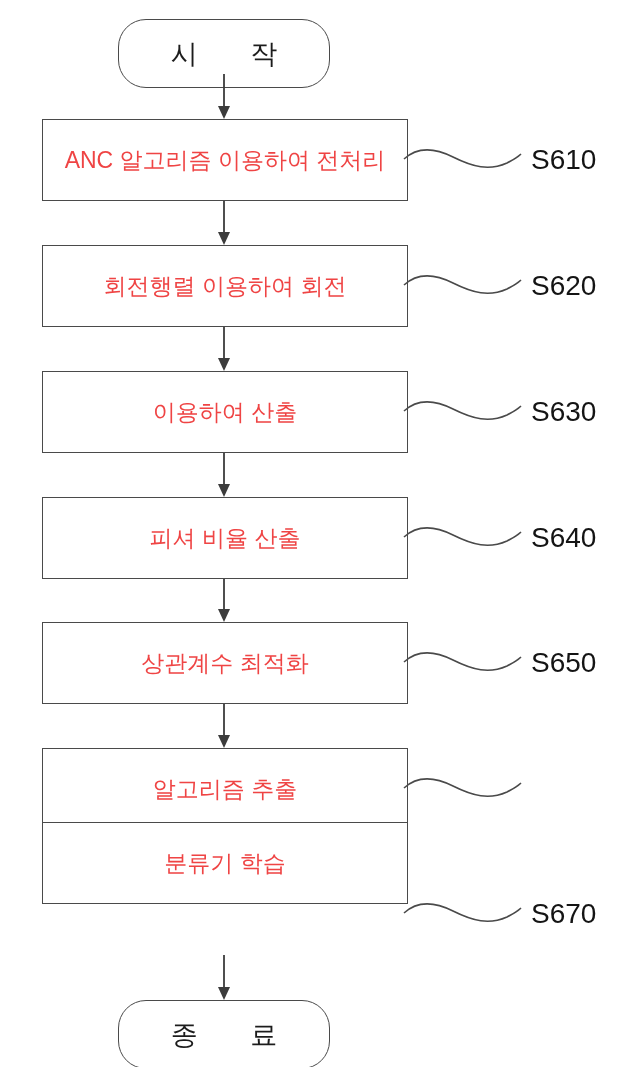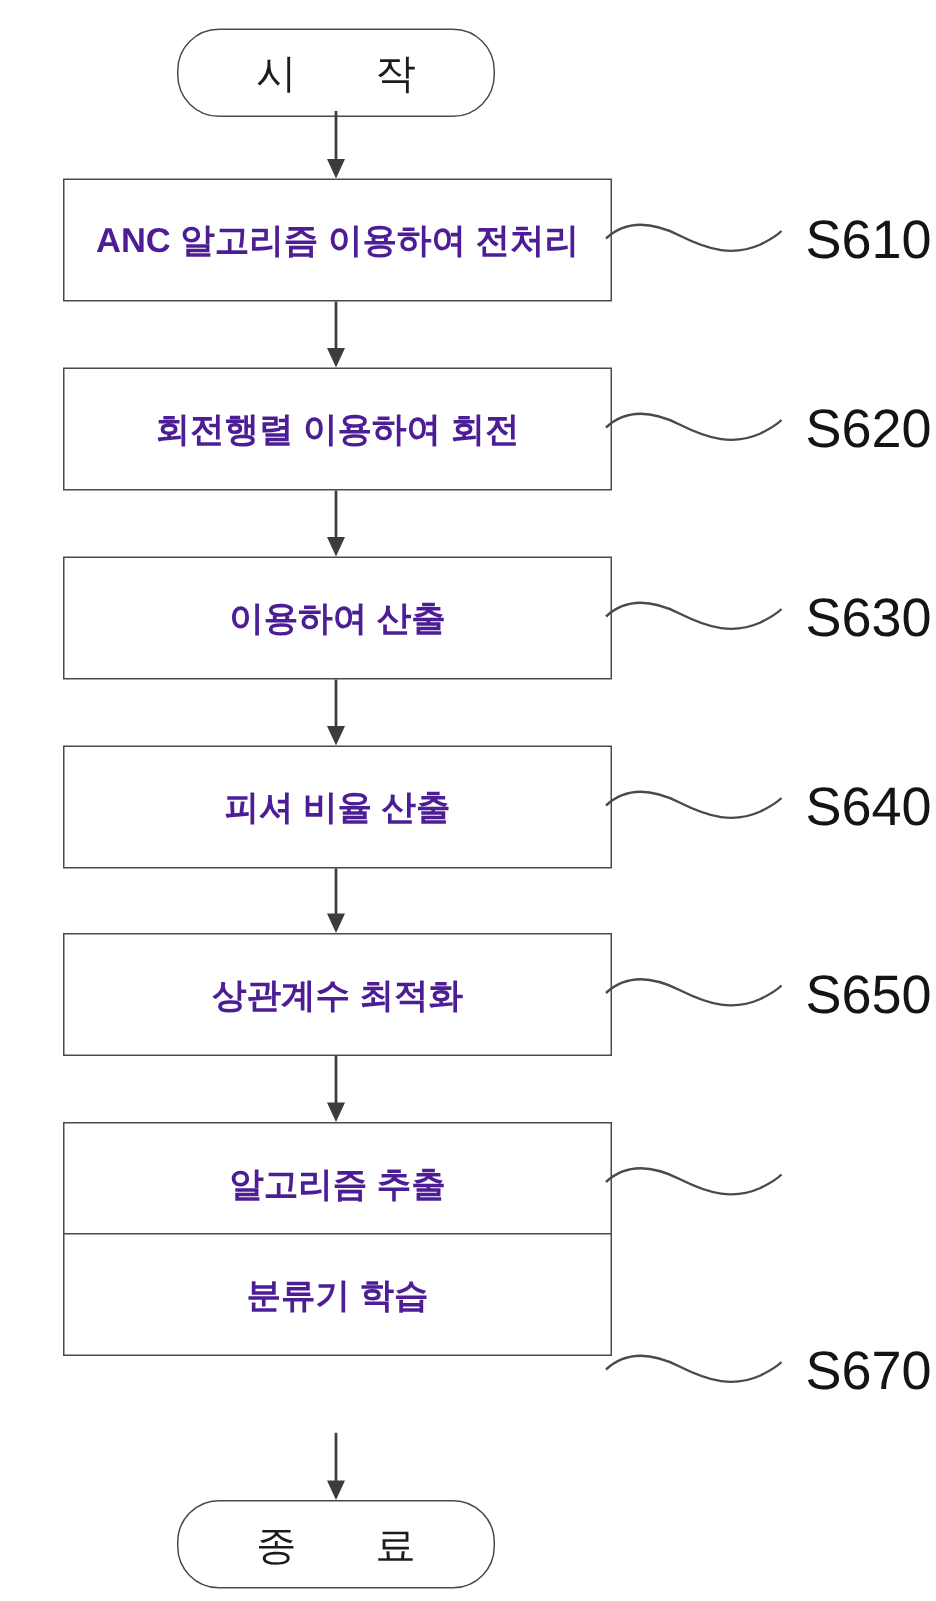--- a/index.html
+++ b/index.html
@@ -1,38 +1,38 @@
 <!DOCTYPE html>
 <html><head>
 <meta charset="utf-8">
 <style>
   html,body { margin:0; padding:0; background:#ffffff; }
   .canvas {
     position:relative; width:624px; height:1067px; background:#ffffff;
     font-family:"Liberation Sans", sans-serif; overflow:hidden;
   }
   .terminal {
-    position:absolute; left:118px; width:212px; height:59px;
+    position:absolute; left:118px; width:212px; height:69px;
     border:1.6px solid #4a4a4a; border-radius:28px; background:#ffffff;
     display:flex; align-items:center; justify-content:center;
     box-sizing:border-box;
   }
   .terminal-text { font-size:27px; color:#1c1c1c; white-space:pre; }
   .step {
     position:absolute; left:42px; width:366px; height:82px;
     border:1.6px solid #4a4a4a; background:#ffffff;
     display:flex; align-items:center; justify-content:center;
     box-sizing:border-box;
   }
-  .step-label { font-size:23px; color:#4c1d95; text-align:right;font-weight:bold; }
+  .step-label { font-size:23px; color:#ef4444; text-align:right; }
   .arrow { position:absolute; left:216px; width:16px; height:45px; }
   .squiggle { position:absolute; left:403px; width:120px; height:30px; }
   .tag {
     position:absolute; left:531px; width:90px; height:30px;
-    font-size:36px; color:#141414; line-height:30px; text-align:right;
+    font-size:28px; color:#141414; line-height:30px; text-align:left;
   }
 </style>
 </head>
 <body>
 
 <div class="canvas">
 
   <div class="terminal" style="top:19px">
     <span class="terminal-text">시       작</span>
   </div>

